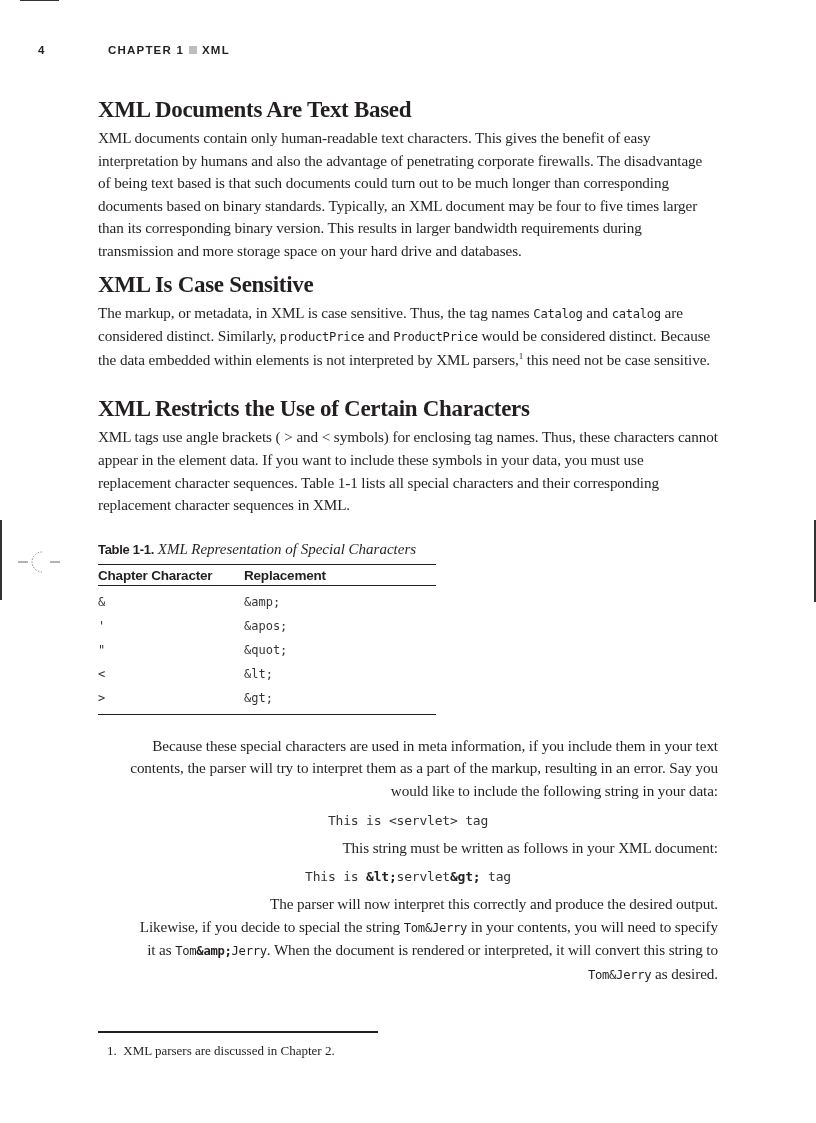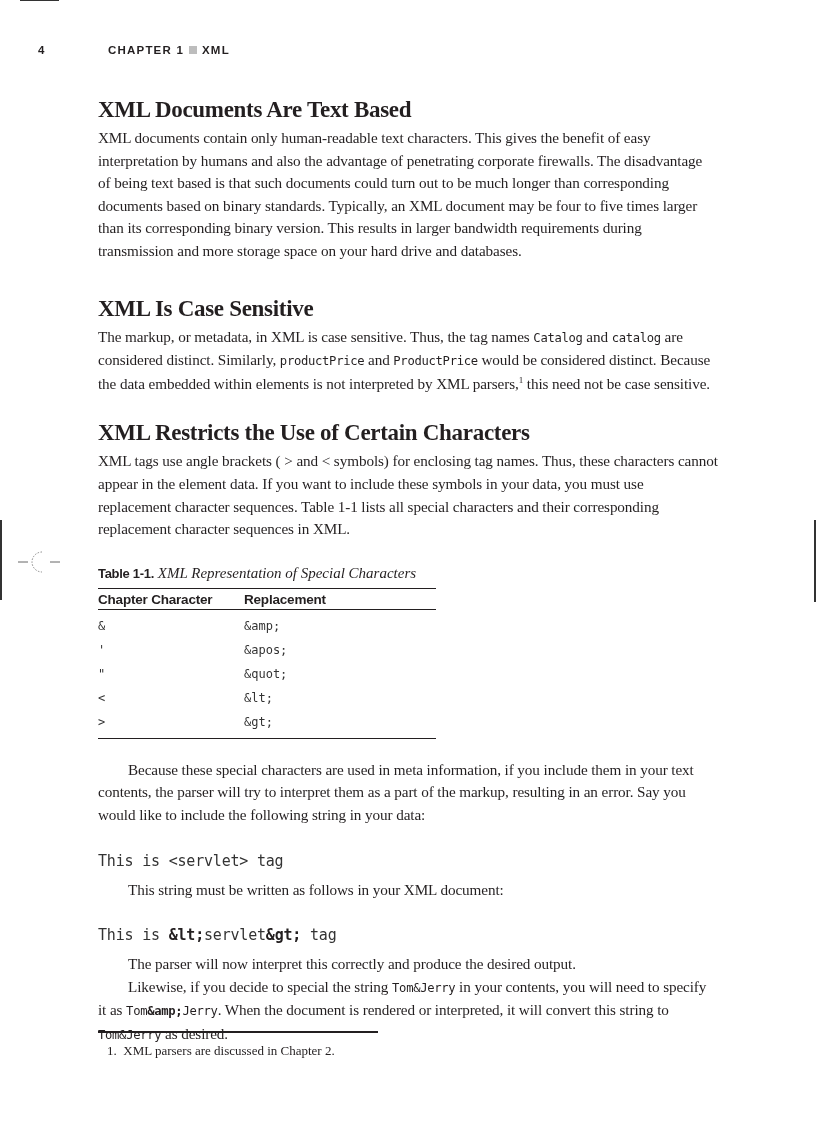--- a/index.html
+++ b/index.html
@@ -12,34 +12,34 @@
 
   .running-head { position: absolute; top: 44px; left: 38px; font-family: "Liberation Sans", sans-serif; font-weight: bold; font-size: 11.5px; letter-spacing: 1.2px; color: #231f20; }
   .running-head .pg { position: absolute; left: 0; }
   .running-head .ch { position: absolute; left: 70px; white-space: nowrap; }
   .running-head .sq { display: inline-block; width: 8px; height: 8px; background: #bdbdbd; margin: 0 5px; vertical-align: 0px; }
 
   .content { position: absolute; left: 98px; top: 96px; width: 620px; }
   h2 { font-family: "Liberation Serif", serif; font-weight: bold; font-size: 23px; margin: 0; line-height: 28px; letter-spacing: -0.3px; }
   p { font-family: "Liberation Serif", serif; font-size: 15.2px; line-height: 22.6px; margin: 0; letter-spacing: -0.1px; }
   code, .code { font-family: "DejaVu Sans Mono", monospace; font-size: 12.2px; letter-spacing: -0.3px; }
-  .indent { text-indent: 30px; }
+  .indent { text-indent: 30px; text-align: right; }
   sup { font-size: 9px; line-height: 0; }
 
   .table-caption { font-size: 15px; margin-top: 24px; }
   .table-caption .lbl { font-family: "Liberation Sans", sans-serif; font-weight: bold; font-size: 13px; letter-spacing: -0.3px; }
   .table-caption .ttl { font-family: "Liberation Serif", serif; font-style: italic; font-size: 15px; }
   table { border-collapse: collapse; width: 338px; margin-top: 6px; }
   thead th { font-family: "Liberation Sans", sans-serif; font-weight: bold; font-size: 13.5px; text-align: left; padding: 3px 0 2px 0; border-top: 1.5px solid #231f20; border-bottom: 1.5px solid #231f20; letter-spacing: -0.2px; }
   tbody td { font-family: "DejaVu Sans Mono", monospace; font-size: 12px; height: 24px; padding: 0; vertical-align: middle; color: #333; }
   tbody tr:first-child td { padding-top: 4px; }
   tbody tr:last-child td { border-bottom: 1.5px solid #231f20; padding-bottom: 4px; }
   .col1 { width: 146px; }
 
-  .code-line { font-family: "DejaVu Sans Mono", monospace; font-size: 15px; margin: 25px 0 9px 0; color: #333; letter-spacing: -0.2px; }
+  .code-line { font-family: "DejaVu Sans Mono", monospace; font-size: 13px; margin: 10px 0 9px 0; color: #333; letter-spacing: -0.2px; text-align: center; }
   .code-line b { color: #231f20; }
 
   .fn-rule { position: absolute; left: 98px; top: 1031px; width: 280px; height: 1.5px; background: #231f20; }
   .footnote { position: absolute; left: 107px; top: 1043px; font-family: "Liberation Serif", serif; font-size: 13px; text-align: right; }
 </style>
 </head>
 <body>
 
 <div class="top-rule"></div>
 <div class="left-edge"></div>
@@ -53,21 +53,21 @@
 <div class="running-head">
   <span class="pg">4</span>
   <span class="ch"><span>CHAPTER 1</span><span class="sq"></span><span>XML</span></span>
 </div>
 
 <div class="content">
 
   <h2>XML Documents Are Text Based</h2>
   <p style="margin-top:3px;">XML documents contain only human-readable text characters. This gives the benefit of easy interpretation by humans and also the advantage of penetrating corporate firewalls. The disadvantage of being text based is that such documents could turn out to be much longer than corresponding documents based on binary standards. Typically, an XML document may be four to five times larger than its corresponding binary version. This results in larger bandwidth requirements during transmission and more storage space on your hard drive and databases.</p>
 
-  <h2 style="margin-top:32px;">XML Is Case Sensitive</h2>
+  <h2 style="margin-top:8px;">XML Is Case Sensitive</h2>
   <p style="margin-top:3px;"><span>The markup, or metadata, in XML is case sensitive. Thus, the tag names </span><code>Catalog</code><span> and </span><code>catalog</code><span> are considered distinct. Similarly, </span><code>productPrice</code><span> and </span><code>ProductPrice</code><span> would be considered distinct. Because the data embedded within elements is not interpreted by XML parsers,</span><sup>1</sup><span> this need not be case sensitive.</span></p>
 
   <h2 style="margin-top:24px;">XML Restricts the Use of Certain Characters</h2>
   <p style="margin-top:3px;">XML tags use angle brackets ( &gt; and &lt; symbols) for enclosing tag names. Thus, these characters cannot appear in the element data. If you want to include these symbols in your data, you must use replacement character sequences. Table 1-1 lists all special characters and their corresponding replacement character sequences in XML.</p>
 
   <div class="table-caption">
     <span class="lbl">Table 1-1.</span>
     <span class="ttl">XML Representation of Special Characters</span>
   </div>
   <table>

